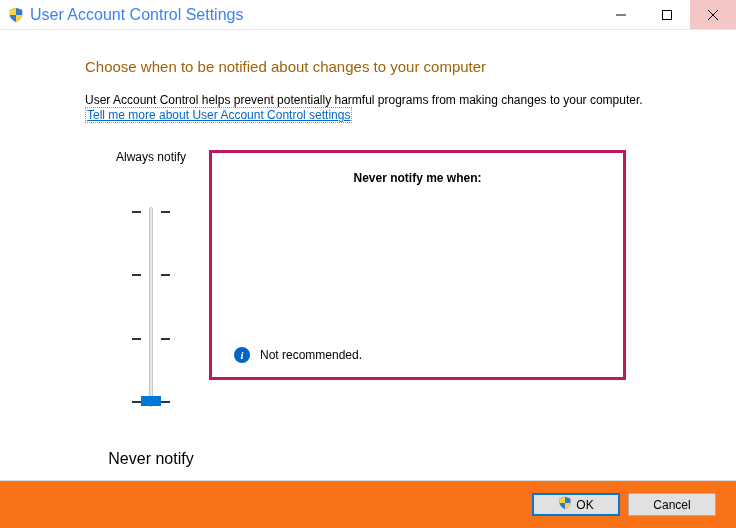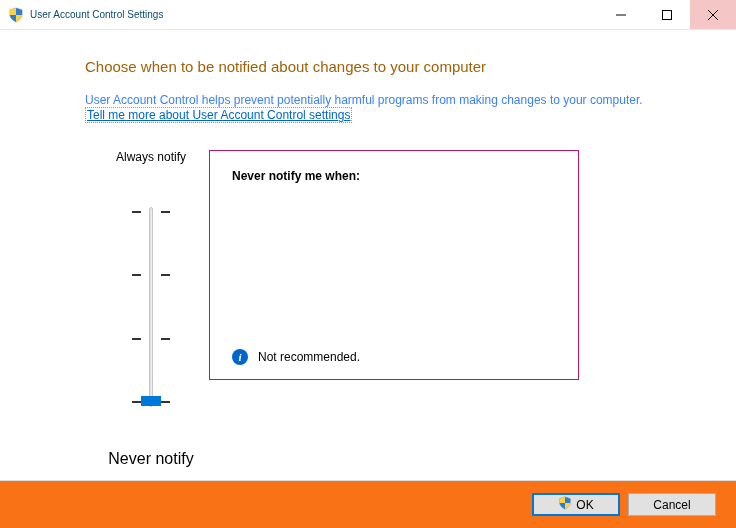--- a/index.html
+++ b/index.html
@@ -27,22 +27,22 @@
     .titlebar-icon {
       width: 16px;
       height: 16px;
       margin-right: 6px;
       display: flex;
       align-items: center;
       justify-content: center;
     }
     .titlebar-title {
       flex: 1;
-      font-size: 10px;
-      color: #0c4a6e;
+      font-size: 16px;
+      color: #3b82f6;
     }
     .titlebar-controls {
       display: flex;
       height: 100%;
     }
     .titlebar-btn {
       width: 46px;
       display: flex;
       align-items: center;
       justify-content: center;
@@ -56,21 +56,21 @@
       flex: 1;
       padding: 28px 50px 10px 85px;
     }
     .heading {
       color: #a16207;
       font-size: 15px;
       font-weight: normal;
       margin-bottom: 18px;
     }
     .subtext {
-      color: #3b82f6;
+      color: #000000;
       margin-bottom: 1px;
       font-size: 12px;
     }
     .help-link {
       color: #0066cc;
       text-decoration: underline;
       font-size: 12px;
       cursor: pointer;
       border: 1px dotted #999;
       padding: 0 1px;
@@ -129,27 +129,28 @@
     .slider-thumb {
       position: absolute;
       left: 50%;
       transform: translateX(-50%);
       top: 195px;
       width: 20px;
       height: 10px;
       background: #0078d7;
     }
     .info-panel {
-      border: 1px solid #be185d;
-      width: 370px;
+      border: 3px solid #be185d;
+      width: 417px;
       height: 230px;
       padding: 18px 22px 14px 22px;
       display: flex;
       flex-direction: column;
       margin-left: 4px;
+      text-align: center;
     }
     .info-heading {
       font-weight: bold;
       font-size: 12px;
       margin-bottom: 12px;
     }
     .info-list {
       list-style: disc;
       padding-left: 32px;
       font-size: 12px;

